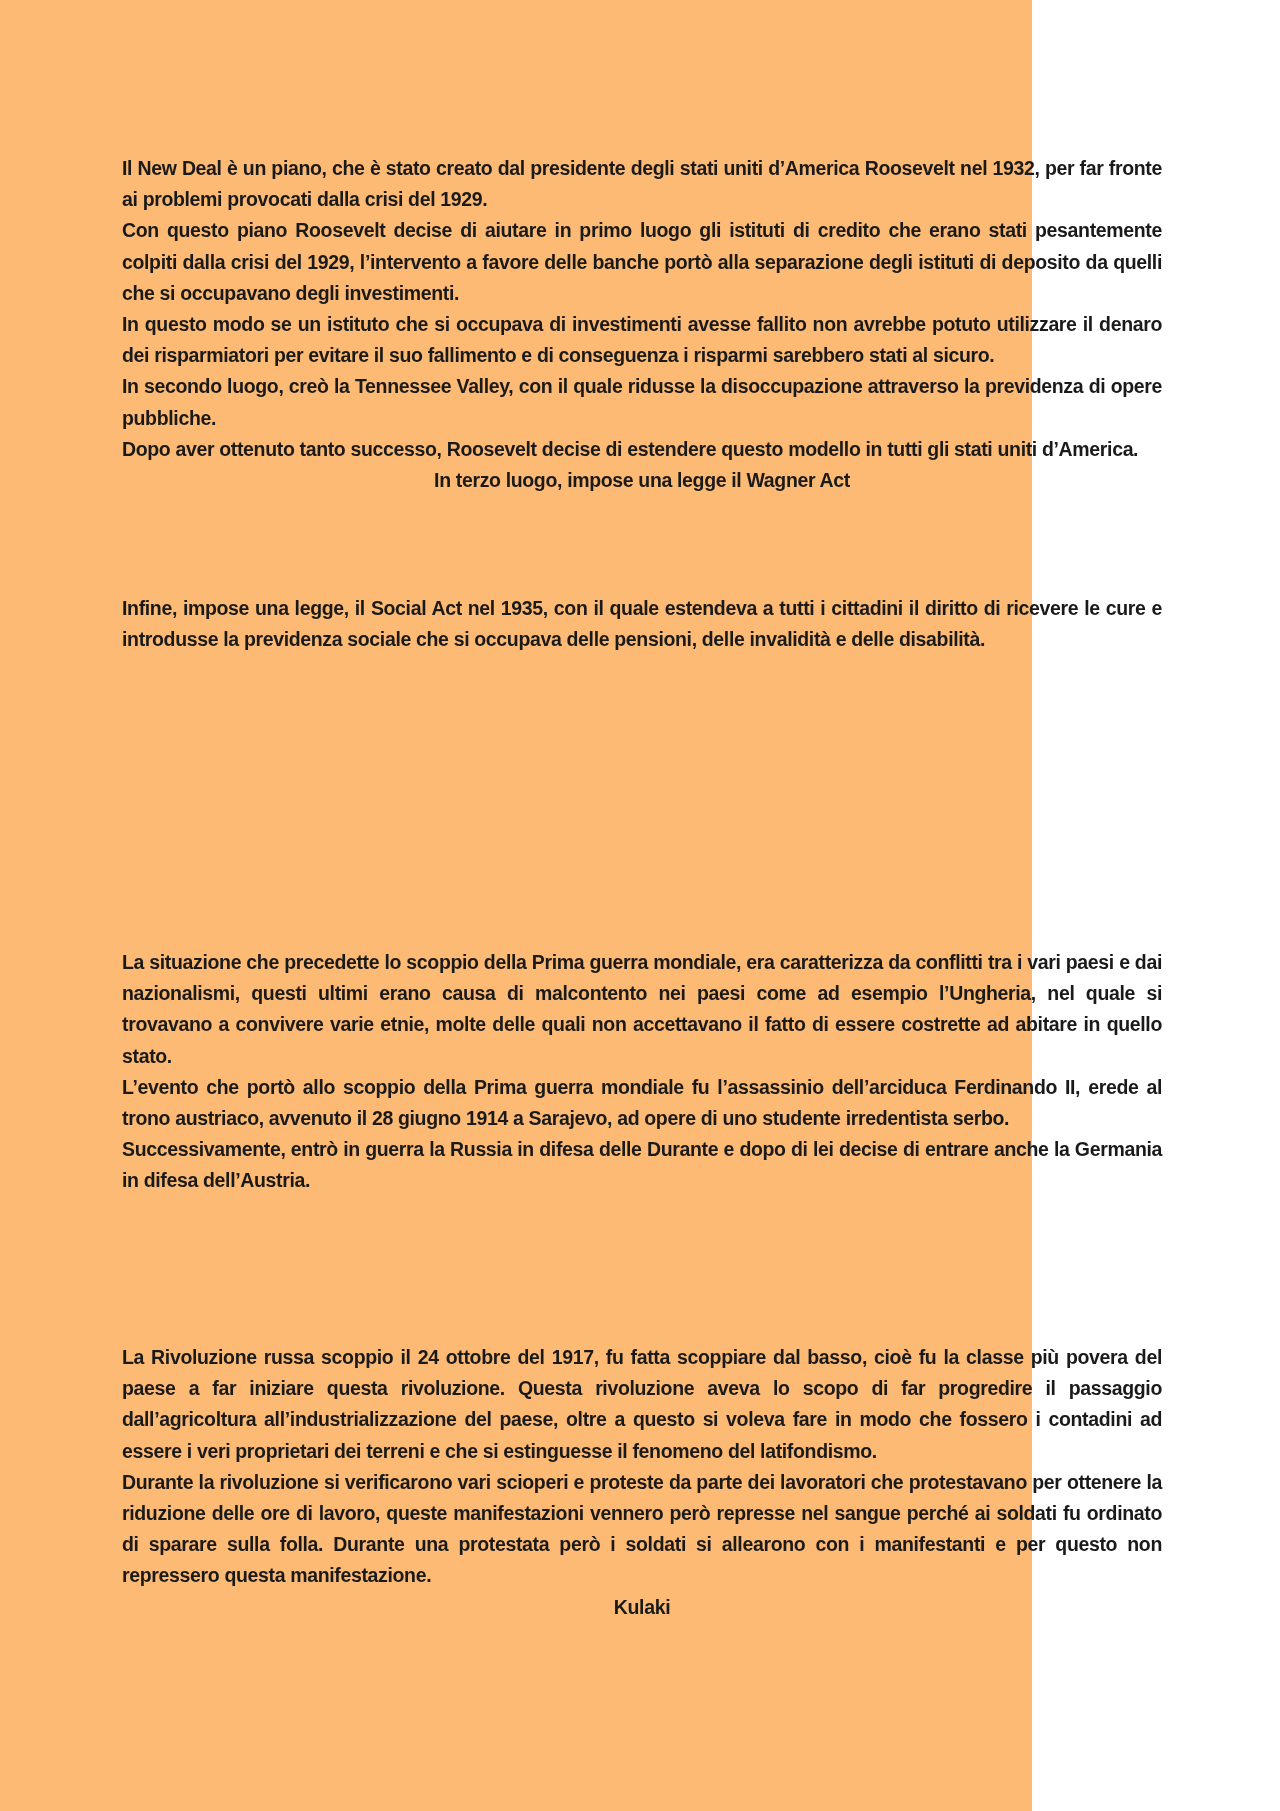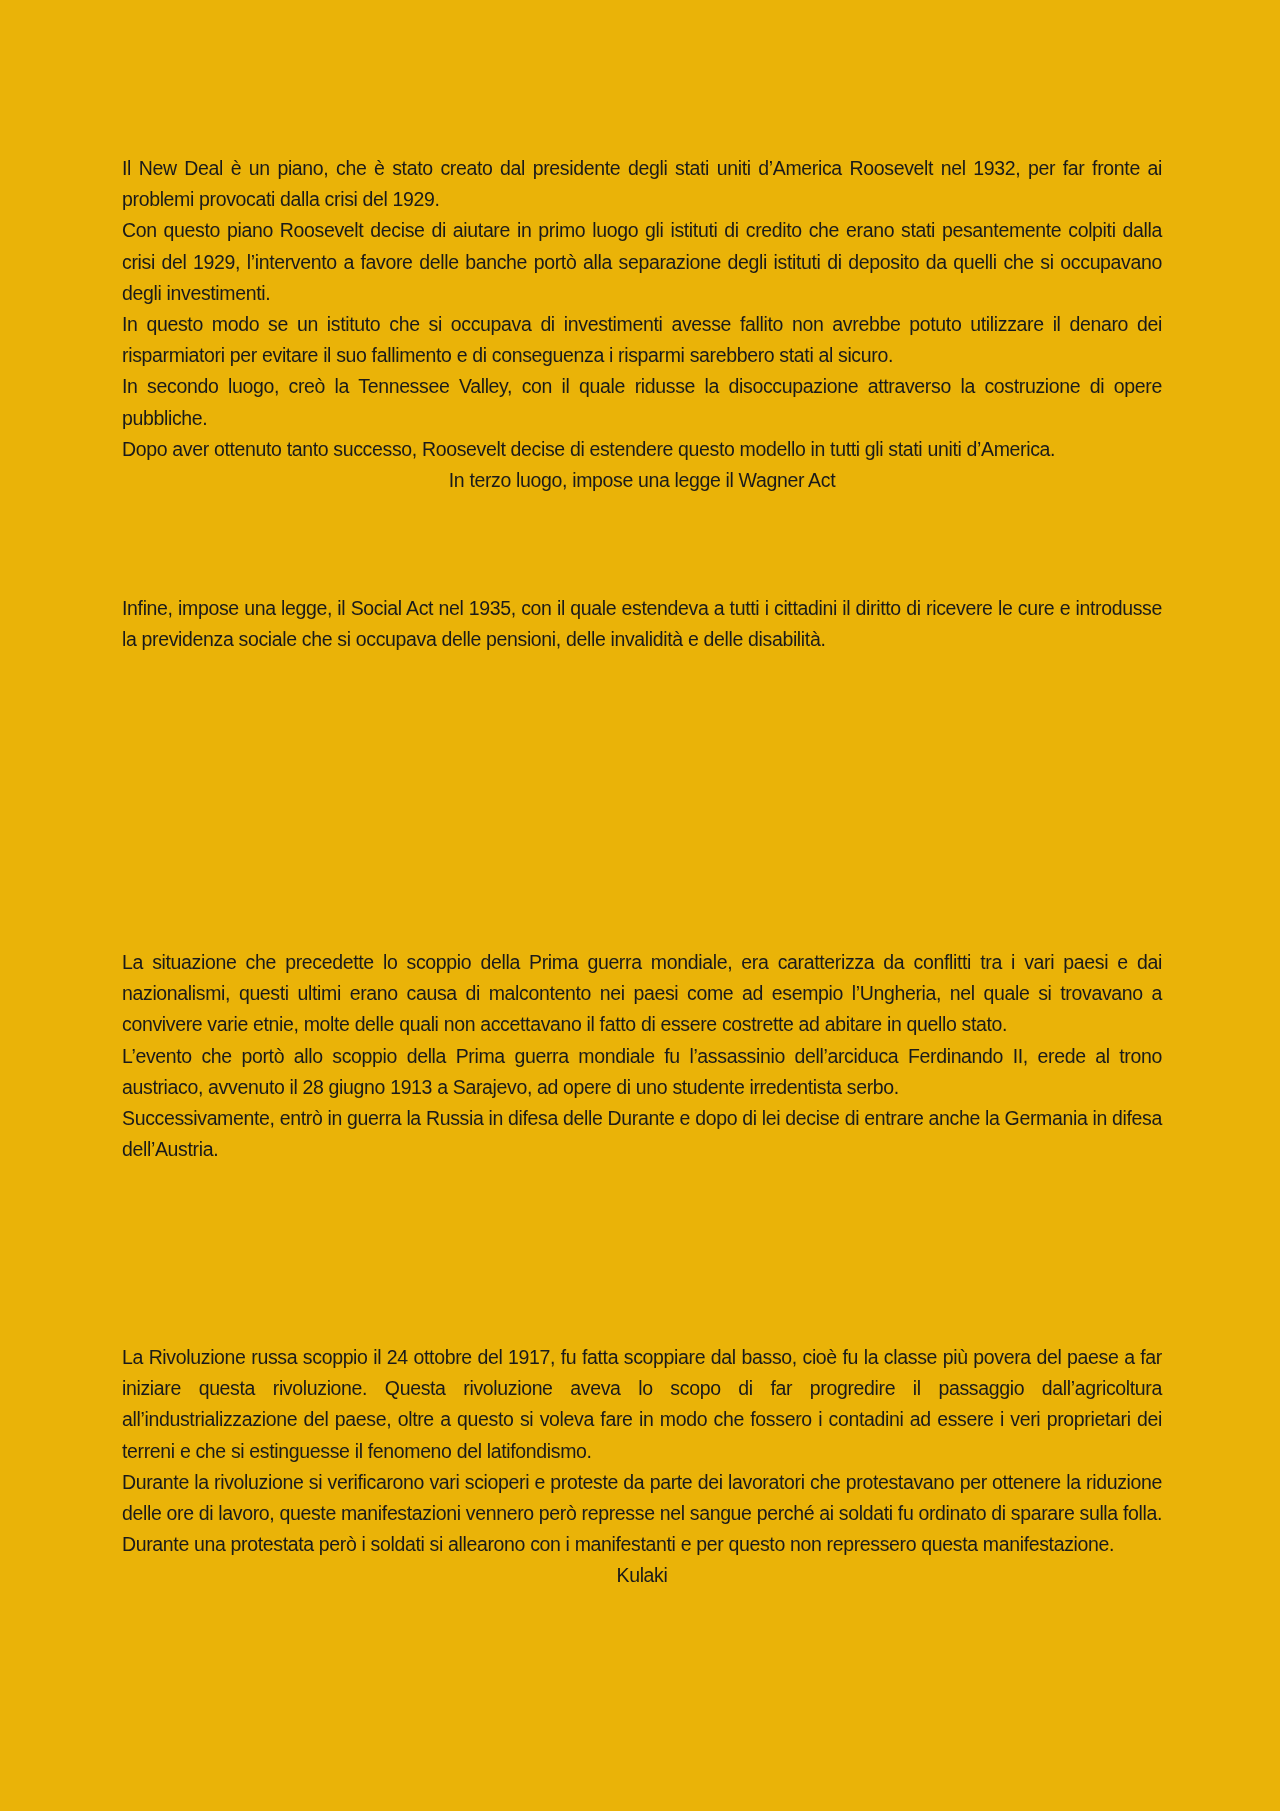--- a/index.html
+++ b/index.html
@@ -12,23 +12,24 @@
       height: 1811px;
       position: relative;
       overflow: hidden;
       font-family: "Liberation Sans", "DejaVu Sans", sans-serif;
       color: #1a1a1a;
     }
     .page {
       position: absolute;
       left: 0;
       top: 0;
-      width: 1280px;
+      width: 1032px;
       height: 1811px;
-      background: #eab308;
+      background: #fdba74;
+      font-weight: bold;
     }
     .block {
       position: absolute;
       left: 122px;
       width: 1040px;
     }
     .block p {
       margin: 0;
       font-size: 19.5px;
       line-height: 31.2px;
@@ -46,32 +47,32 @@
   </style>
 </head>
 <body>
 
 <div class="page">
 
   <div class="block" id="block-new-deal">
     <p>Il New Deal è un piano, che è stato creato dal presidente degli stati uniti d’America Roosevelt nel 1932, per far fronte ai problemi provocati dalla crisi del 1929.</p>
     <p>Con questo piano Roosevelt decise di aiutare in primo luogo gli istituti di credito che erano stati pesantemente colpiti dalla crisi del 1929, l’intervento a favore delle banche portò alla separazione degli istituti di deposito da quelli che si occupavano degli investimenti.</p>
     <p>In questo modo se un istituto che si occupava di investimenti avesse fallito non avrebbe potuto utilizzare il denaro dei risparmiatori per evitare il suo fallimento e di conseguenza i risparmi sarebbero stati al sicuro.</p>
-    <p>In secondo luogo, creò la Tennessee Valley, con il quale ridusse la disoccupazione attraverso la costruzione di opere pubbliche.</p>
+    <p>In secondo luogo, creò la Tennessee Valley, con il quale ridusse la disoccupazione attraverso la previdenza di opere pubbliche.</p>
     <p>Dopo aver ottenuto tanto successo, Roosevelt decise di estendere questo modello in tutti gli stati uniti d’America.</p>
     <p class="last-left">In terzo luogo, impose una legge il Wagner Act</p>
   </div>
 
   <div class="block" id="block-social-act">
     <p>Infine, impose una legge, il Social Act nel 1935, con il quale estendeva a tutti i cittadini il diritto di ricevere le cure e introdusse la previdenza sociale che si occupava delle pensioni, delle invalidità e delle disabilità.</p>
   </div>
 
   <div class="block" id="block-ww1">
     <p>La situazione che precedette lo scoppio della Prima guerra mondiale, era caratterizza da conflitti tra i vari paesi e dai nazionalismi, questi ultimi erano causa di malcontento nei paesi come ad esempio l’Ungheria, nel quale si trovavano a convivere varie etnie, molte delle quali non accettavano il fatto di essere costrette ad abitare in quello stato.</p>
-    <p>L’evento che portò allo scoppio della Prima guerra mondiale fu l’assassinio dell’arciduca Ferdinando II, erede al trono austriaco, avvenuto il 28 giugno 1913 a Sarajevo, ad opere di uno studente irredentista serbo.</p>
+    <p>L’evento che portò allo scoppio della Prima guerra mondiale fu l’assassinio dell’arciduca Ferdinando II, erede al trono austriaco, avvenuto il 28 giugno 1914 a Sarajevo, ad opere di uno studente irredentista serbo.</p>
     <p>Successivamente, entrò in guerra la Russia in difesa delle Durante e dopo di lei decise di entrare anche la Germania in difesa dell’Austria.</p>
   </div>
 
   <div class="block" id="block-russian-rev">
     <p>La Rivoluzione russa scoppio il 24 ottobre del 1917, fu fatta scoppiare dal basso, cioè fu la classe più povera del paese a far iniziare questa rivoluzione. Questa rivoluzione aveva lo scopo di far progredire il passaggio dall’agricoltura all’industrializzazione del paese, oltre a questo si voleva fare in modo che fossero i contadini ad essere i veri proprietari dei terreni e che si estinguesse il fenomeno del latifondismo.</p>
     <p>Durante la rivoluzione si verificarono vari scioperi e proteste da parte dei lavoratori che protestavano per ottenere la riduzione delle ore di lavoro, queste manifestazioni vennero però represse nel sangue perché ai soldati fu ordinato di sparare sulla folla. Durante una protestata però i soldati si allearono con i manifestanti e per questo non repressero questa manifestazione.</p>
     <p class="last-left">Kulaki</p>
   </div>
 
 </div>

